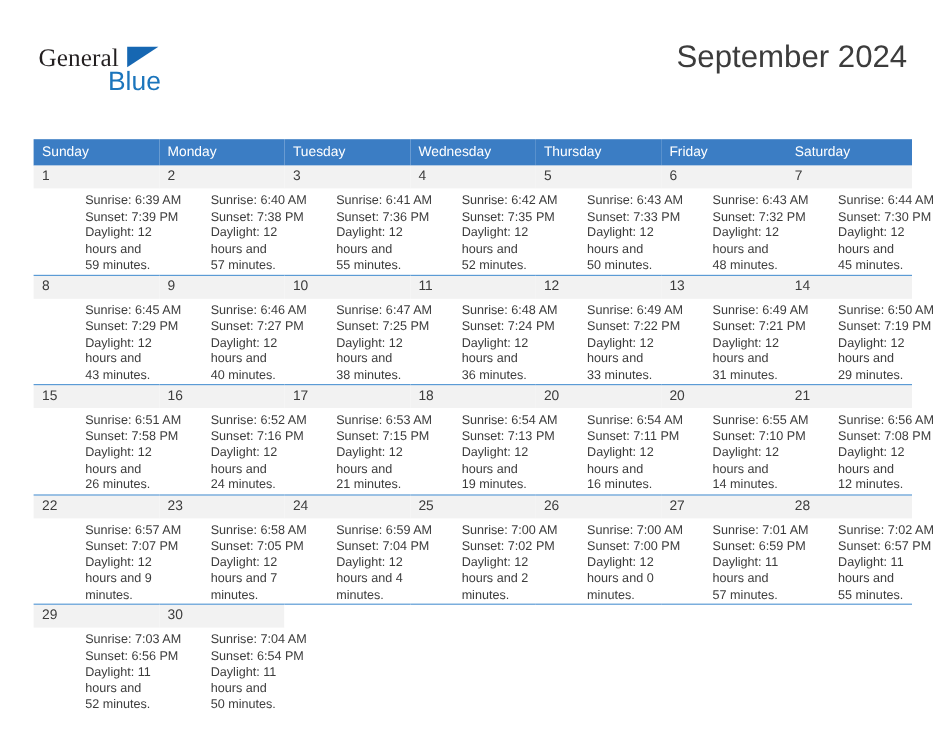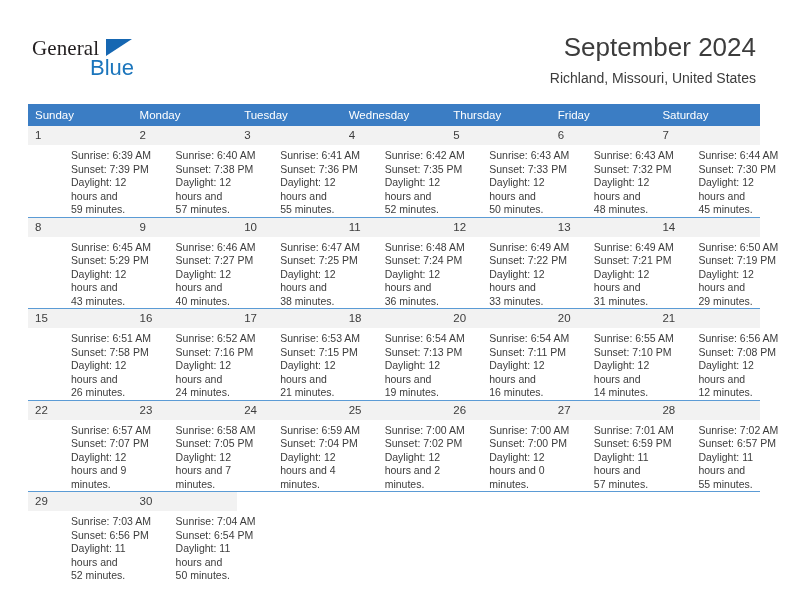--- a/index.html
+++ b/index.html
@@ -84,21 +84,21 @@
     color: #3c3c3c;
     line-height: 20px;
     margin-top: 4px;
     white-space: nowrap;
   }
 
   
   .calendar {
     position: absolute;
     left: 28px;
-    top: 104px;
+    top: 116px;
     width: 732px;
     border-collapse: collapse;
     table-layout: fixed;
   }
   .calendar th {
     background: #3b7dc4;
     color: #ffffff;
     font-size: 11.5px;
     font-weight: normal;
     text-align: left;
@@ -156,21 +156,20 @@
   <div class="header">
 
     <div class="brand">
       <span class="brand-general">General</span>
       <span class="brand-triangle"></span>
       <span class="brand-blue">Blue</span>
     </div>
 
     <div class="title-block">
       <div class="cal-title">September 2024</div>
-      <div class="cal-subtitle">Richland, Missouri, United States</div>
     </div>
 
   </div>
 
   <table class="calendar">
     <thead>
       <tr>
         <th>Sunday</th>
         <th>Monday</th>
         <th>Tuesday</th>
@@ -239,21 +238,21 @@
             <div class="wrap">Daylight: 12 hours and 45 minutes.</div>
           </div>
         </td>
       </tr>
 
       <tr class="week-row">
         <td>
           <div class="daynum">8</div>
           <div class="details">
             <div>Sunrise: 6:45 AM</div>
-            <div>Sunset: 5:29 PM</div>
+            <div>Sunset: 7:29 PM</div>
             <div class="wrap">Daylight: 12 hours and 43 minutes.</div>
           </div>
         </td>
         <td>
           <div class="daynum">9</div>
           <div class="details">
             <div>Sunrise: 6:46 AM</div>
             <div>Sunset: 7:27 PM</div>
             <div class="wrap">Daylight: 12 hours and 40 minutes.</div>
           </div>

